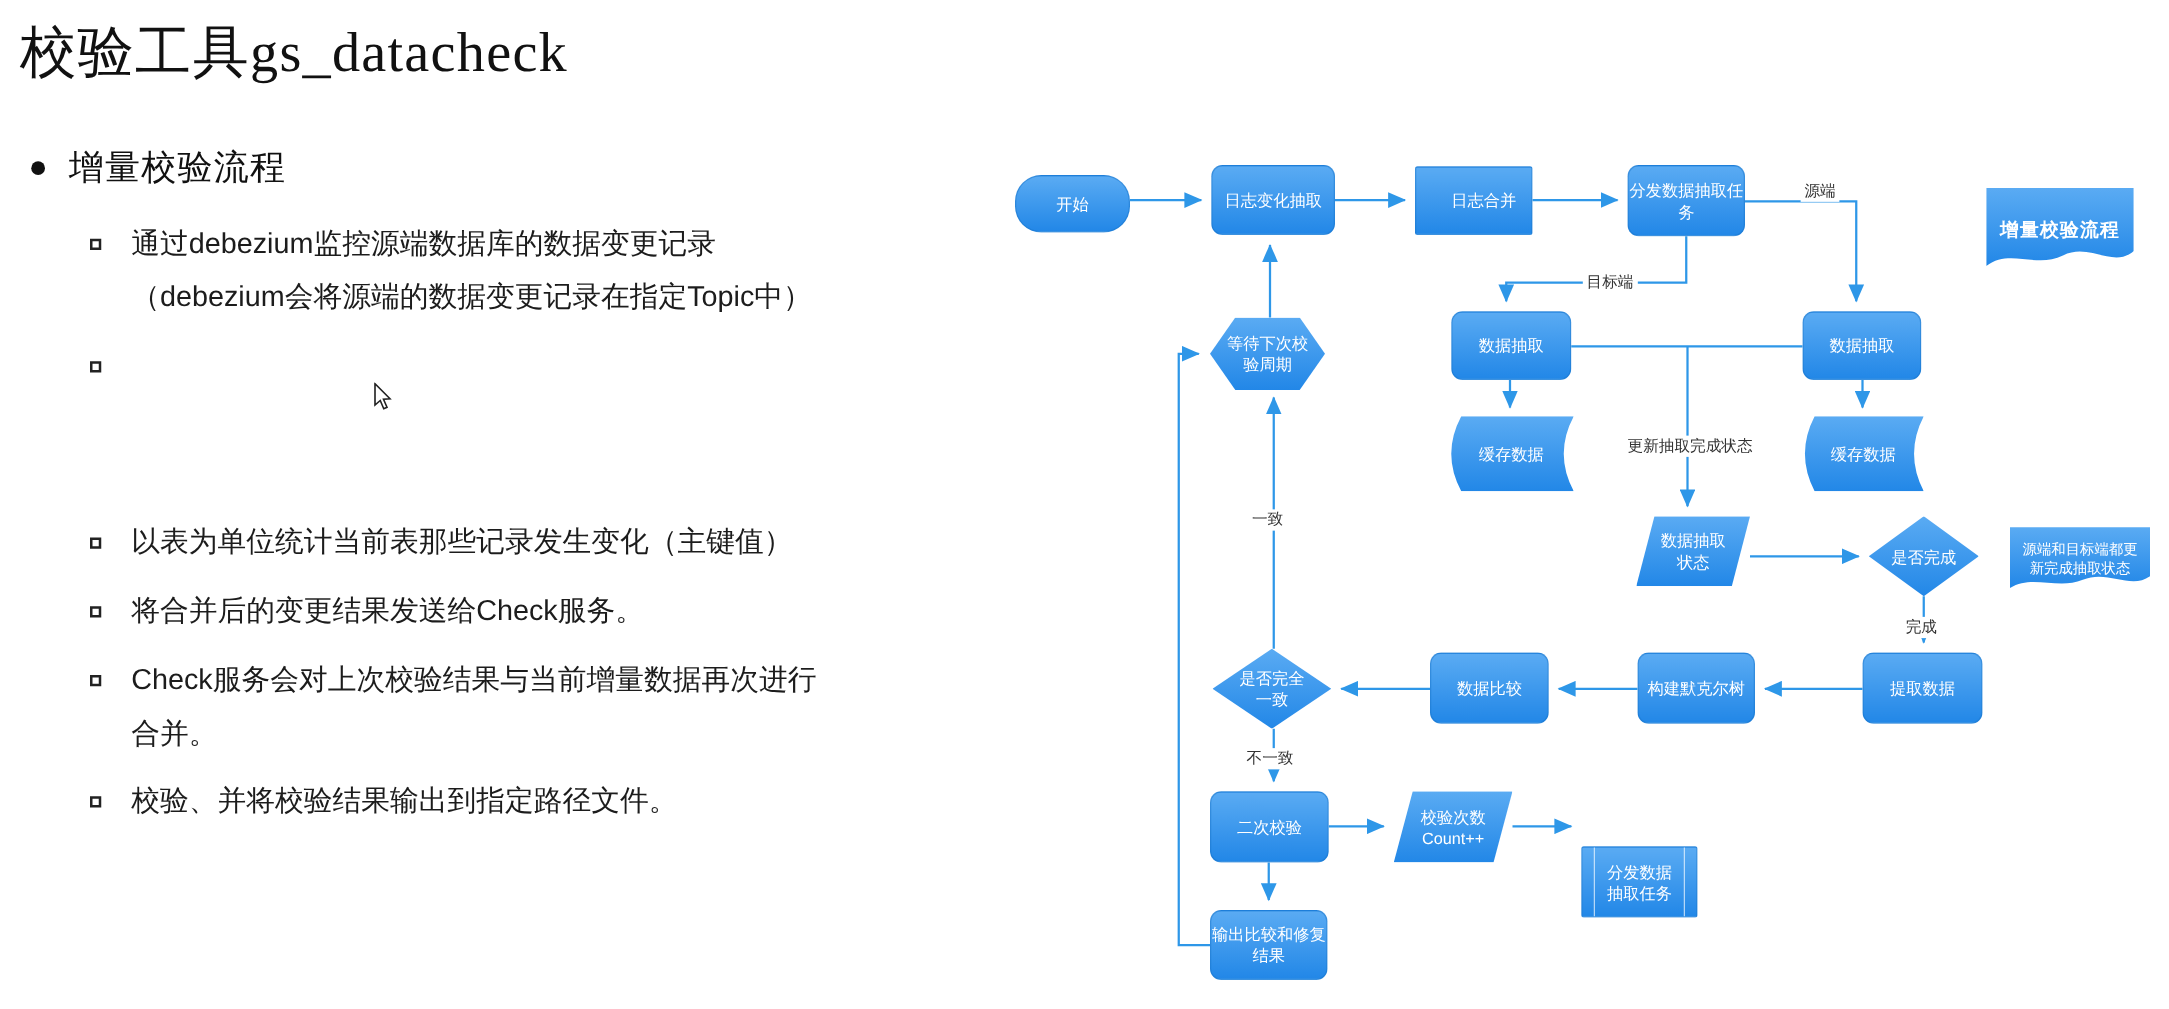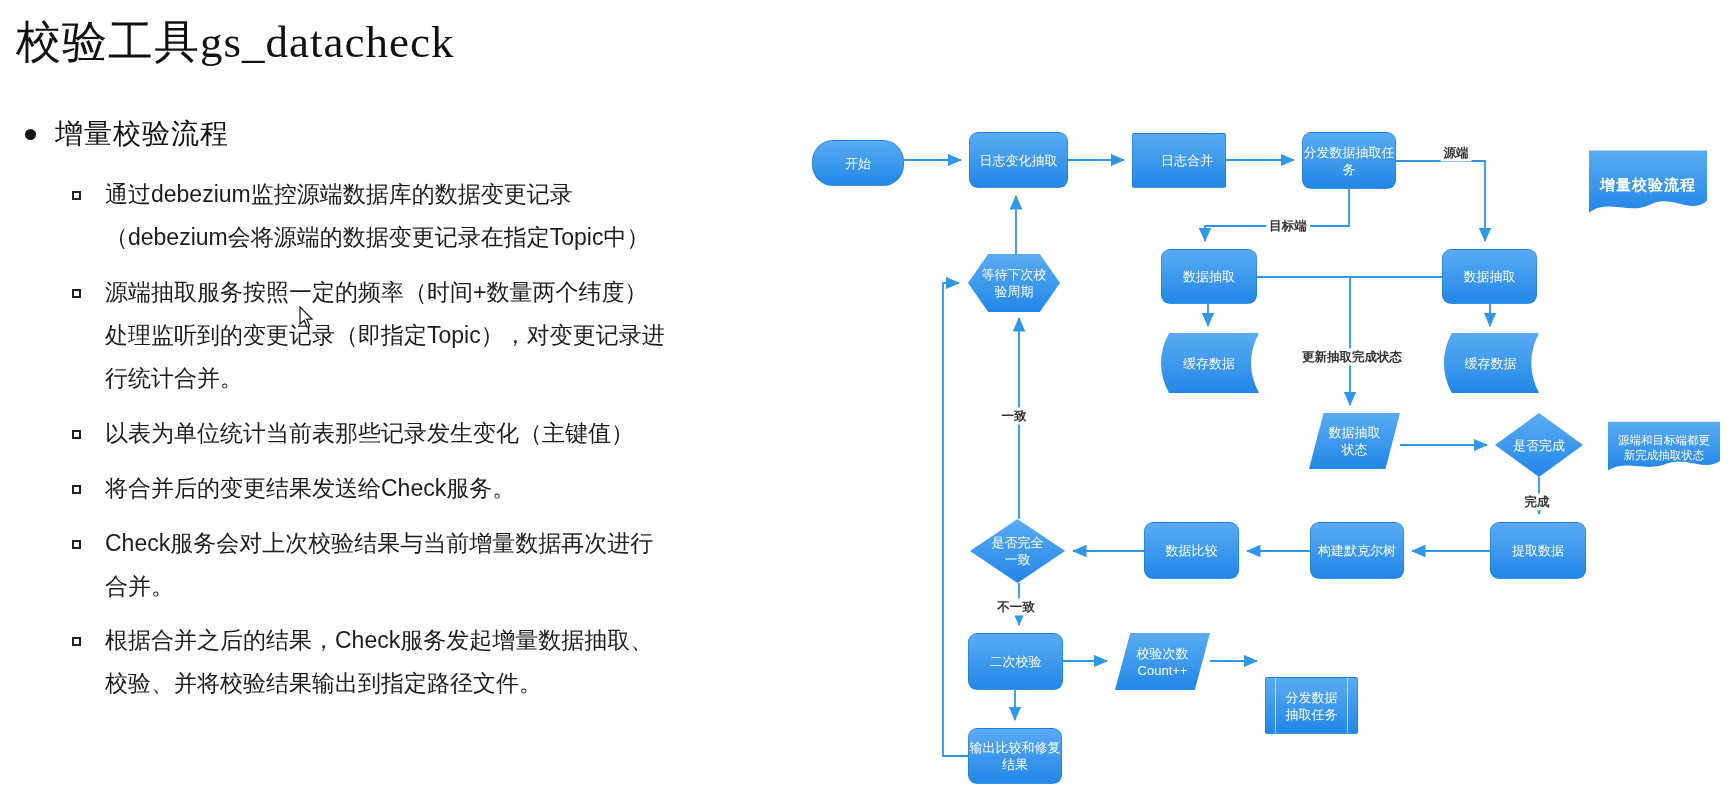--- a/index.html
+++ b/index.html
@@ -34,21 +34,21 @@
   .predef::before, .predef::after { content:""; position:absolute; top:0; bottom:0; width:1px;
           background:rgba(255,255,255,.65); }
   .predef::before { left:10%; } .predef::after { right:10%; }
   .svg-node { background:none; border:none; border-radius:0; }
   .svg-node svg { position:absolute; inset:0; width:100%; height:100%; }
   .svg-node .node-label { position:relative; z-index:1; }
   .ribbon .node-label { font-weight:bold; font-size:15px; letter-spacing:1px; }
   .small-note .node-label { font-size:11.5px; line-height:15px; }
 
   .edge-label { position:absolute; transform:translate(-50%,-50%); background:#fff;
-                color:#333; font-size:12.5px; padding:0 3px; white-space:nowrap; z-index:3;font-weight:bold; }
+                color:#333; font-size:12.5px; padding:0 3px; white-space:nowrap; z-index:3; }
   #edges { position:absolute; left:0; top:0; width:1735px; height:807px; z-index:1; }
   .node { z-index:2; }
 
   #cursor { position:absolute; left:298px; top:306px; z-index:9; }
 </style>
 </head>
 <body>
 
 <div id="slide">
 
@@ -56,45 +56,39 @@
   <span class="h1-bullet"></span>
   <div class="h1-text">增量校验流程</div>
 
   <span class="sq" style="top:191px"></span>
   <div class="item" style="top:173px">
     <div>通过debezium监控源端数据库的数据变更记录</div>
     <div>（debezium会将源端的数据变更记录在指定Topic中）</div>
   </div>
 
   <span class="sq" style="top:289px"></span>
-  <div class="item" style="top:271px">
-    <div>源端抽取服务按照一定的频率（时间+数量两个纬度）</div>
-    <div>处理监听到的变更记录（即指定Topic），对变更记录进</div>
-    <div>行统计合并。</div>
-  </div>
 
   <span class="sq" style="top:430px"></span>
   <div class="item" style="top:412px">
     <div>以表为单位统计当前表那些记录发生变化（主键值）</div>
   </div>
 
   <span class="sq" style="top:485px"></span>
   <div class="item" style="top:467px">
     <div>将合并后的变更结果发送给Check服务。</div>
   </div>
 
   <span class="sq" style="top:540px"></span>
   <div class="item" style="top:522px">
     <div>Check服务会对上次校验结果与当前增量数据再次进行</div>
     <div>合并。</div>
   </div>
 
   <span class="sq" style="top:637px"></span>
   <div class="item" style="top:619px">
-    <div>根据合并之后的结果，Check服务发起增量数据抽取、</div>
     <div>校验、并将校验结果输出到指定路径文件。</div>
   </div>
 
   <svg id="edges">
     <defs>
       <marker id="arr" markerWidth="9" markerHeight="7" refX="7.5" refY="3.5" orient="auto">
         <path d="M0,0 L8,3.5 L0,7 Z" fill="#2e97e8"></path>
       </marker>
     </defs>
     <g stroke="#2e97e8" stroke-width="1.8" fill="none">

